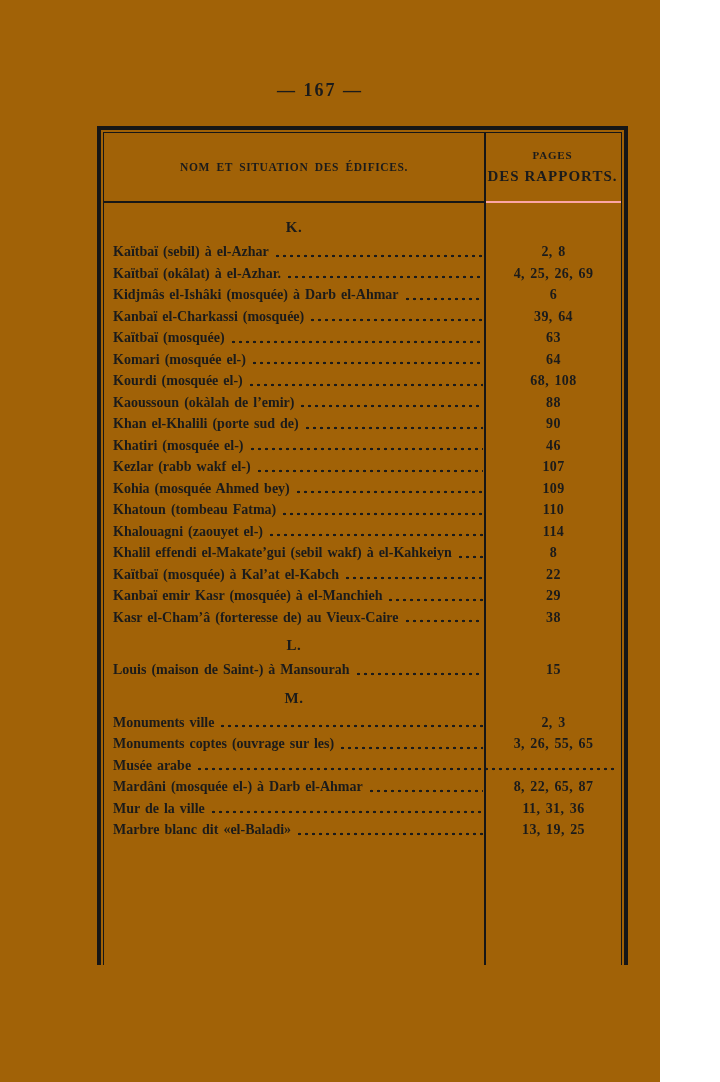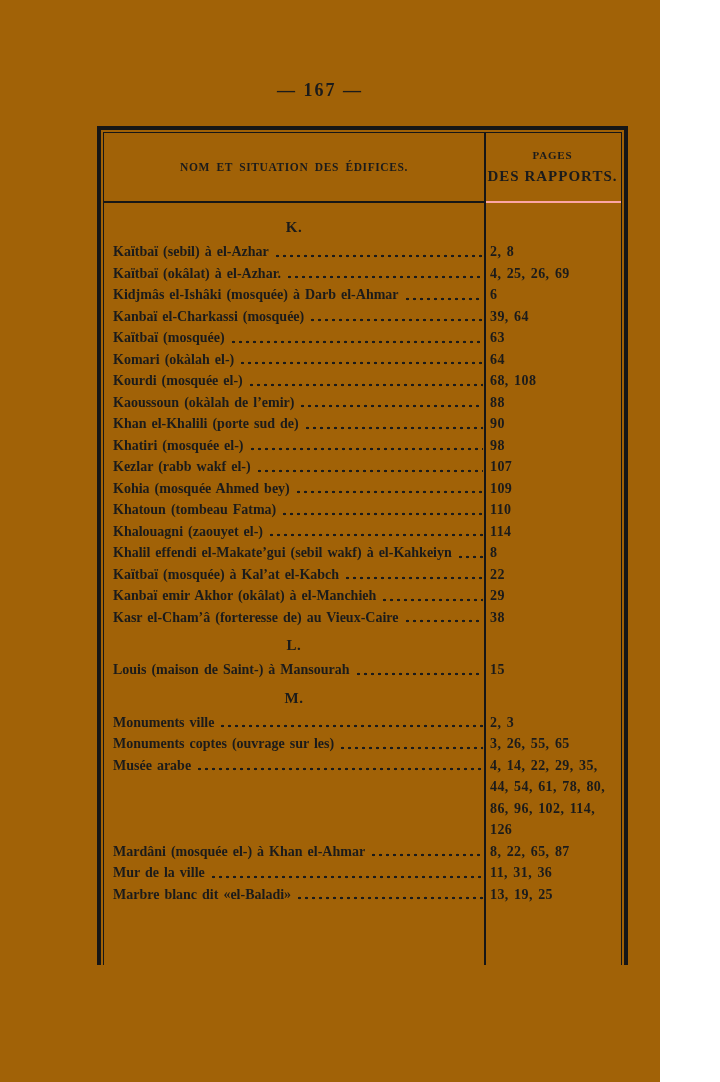--- a/index.html
+++ b/index.html
@@ -121,20 +121,21 @@
     background-image: radial-gradient(circle, #1b1b1b 1.15px, rgba(0,0,0,0) 1.55px);
     background-size: 7px 6px;
     background-repeat: repeat-x;
     background-position: 0 bottom;
   }
   .entry-pages {
     width: 135px;
     flex-shrink: 0;
     box-sizing: border-box;
     padding: 0 4px;
+    text-align: center;
     letter-spacing: 0.4px;
     word-spacing: 1.5px;
   }
 </style>
 </head>
 <body>
 
 <div class="page">
   <div class="page-number">— 167 —</div>
 
@@ -182,21 +183,21 @@
           </div>
           <div class="entry-row">
             <div class="entry-left">
               <span class="entry-name">Kaïtbaï (mosquée)</span>
               <span class="dot-leader"></span>
             </div>
             <div class="entry-pages">63</div>
           </div>
           <div class="entry-row">
             <div class="entry-left">
-              <span class="entry-name">Komari (okàlah el-)</span>
+              <span class="entry-name">Komari (mosquée el-)</span>
               <span class="dot-leader"></span>
             </div>
             <div class="entry-pages">64</div>
           </div>
           <div class="entry-row">
             <div class="entry-left">
               <span class="entry-name">Kourdi (mosquée el-)</span>
               <span class="dot-leader"></span>
             </div>
             <div class="entry-pages">68, 108</div>
@@ -213,21 +214,21 @@
               <span class="entry-name">Khan el-Khalili (porte sud de)</span>
               <span class="dot-leader"></span>
             </div>
             <div class="entry-pages">90</div>
           </div>
           <div class="entry-row">
             <div class="entry-left">
               <span class="entry-name">Khatiri (mosquée el-)</span>
               <span class="dot-leader"></span>
             </div>
-            <div class="entry-pages">98</div>
+            <div class="entry-pages">46</div>
           </div>
           <div class="entry-row">
             <div class="entry-left">
               <span class="entry-name">Kezlar (rabb wakf el-)</span>
               <span class="dot-leader"></span>
             </div>
             <div class="entry-pages">107</div>
           </div>
           <div class="entry-row">
             <div class="entry-left">
@@ -259,21 +260,21 @@
           </div>
           <div class="entry-row">
             <div class="entry-left">
               <span class="entry-name">Kaïtbaï (mosquée) à Kal’at el-Kabch</span>
               <span class="dot-leader"></span>
             </div>
             <div class="entry-pages">22</div>
           </div>
           <div class="entry-row">
             <div class="entry-left">
-              <span class="entry-name">Kanbaï emir Akhor (okâlat) à el-Manchieh</span>
+              <span class="entry-name">Kanbaï emir Kasr (mosquée) à el-Manchieh</span>
               <span class="dot-leader"></span>
             </div>
             <div class="entry-pages">29</div>
           </div>
           <div class="entry-row">
             <div class="entry-left">
               <span class="entry-name">Kasr el-Cham’â (forteresse de) au Vieux-Caire</span>
               <span class="dot-leader"></span>
             </div>
             <div class="entry-pages">38</div>
@@ -299,25 +300,24 @@
               <span class="entry-name">Monuments coptes (ouvrage sur les)</span>
               <span class="dot-leader"></span>
             </div>
             <div class="entry-pages">3, 26, 55, 65</div>
           </div>
           <div class="entry-row">
             <div class="entry-left">
               <span class="entry-name">Musée arabe</span>
               <span class="dot-leader"></span>
             </div>
-            <div class="entry-pages">4, 14, 22, 29, 35, 44, 54, 61, 78, 80, 86, 96, 102, 114, 126</div>
-          </div>
-          <div class="entry-row">
-            <div class="entry-left">
-              <span class="entry-name">Mardâni (mosquée el-) à Khan el-Ahmar</span>
+          </div>
+          <div class="entry-row">
+            <div class="entry-left">
+              <span class="entry-name">Mardâni (mosquée el-) à Darb el-Ahmar</span>
               <span class="dot-leader"></span>
             </div>
             <div class="entry-pages">8, 22, 65, 87</div>
           </div>
           <div class="entry-row">
             <div class="entry-left">
               <span class="entry-name">Mur de la ville</span>
               <span class="dot-leader"></span>
             </div>
             <div class="entry-pages">11, 31, 36</div>

